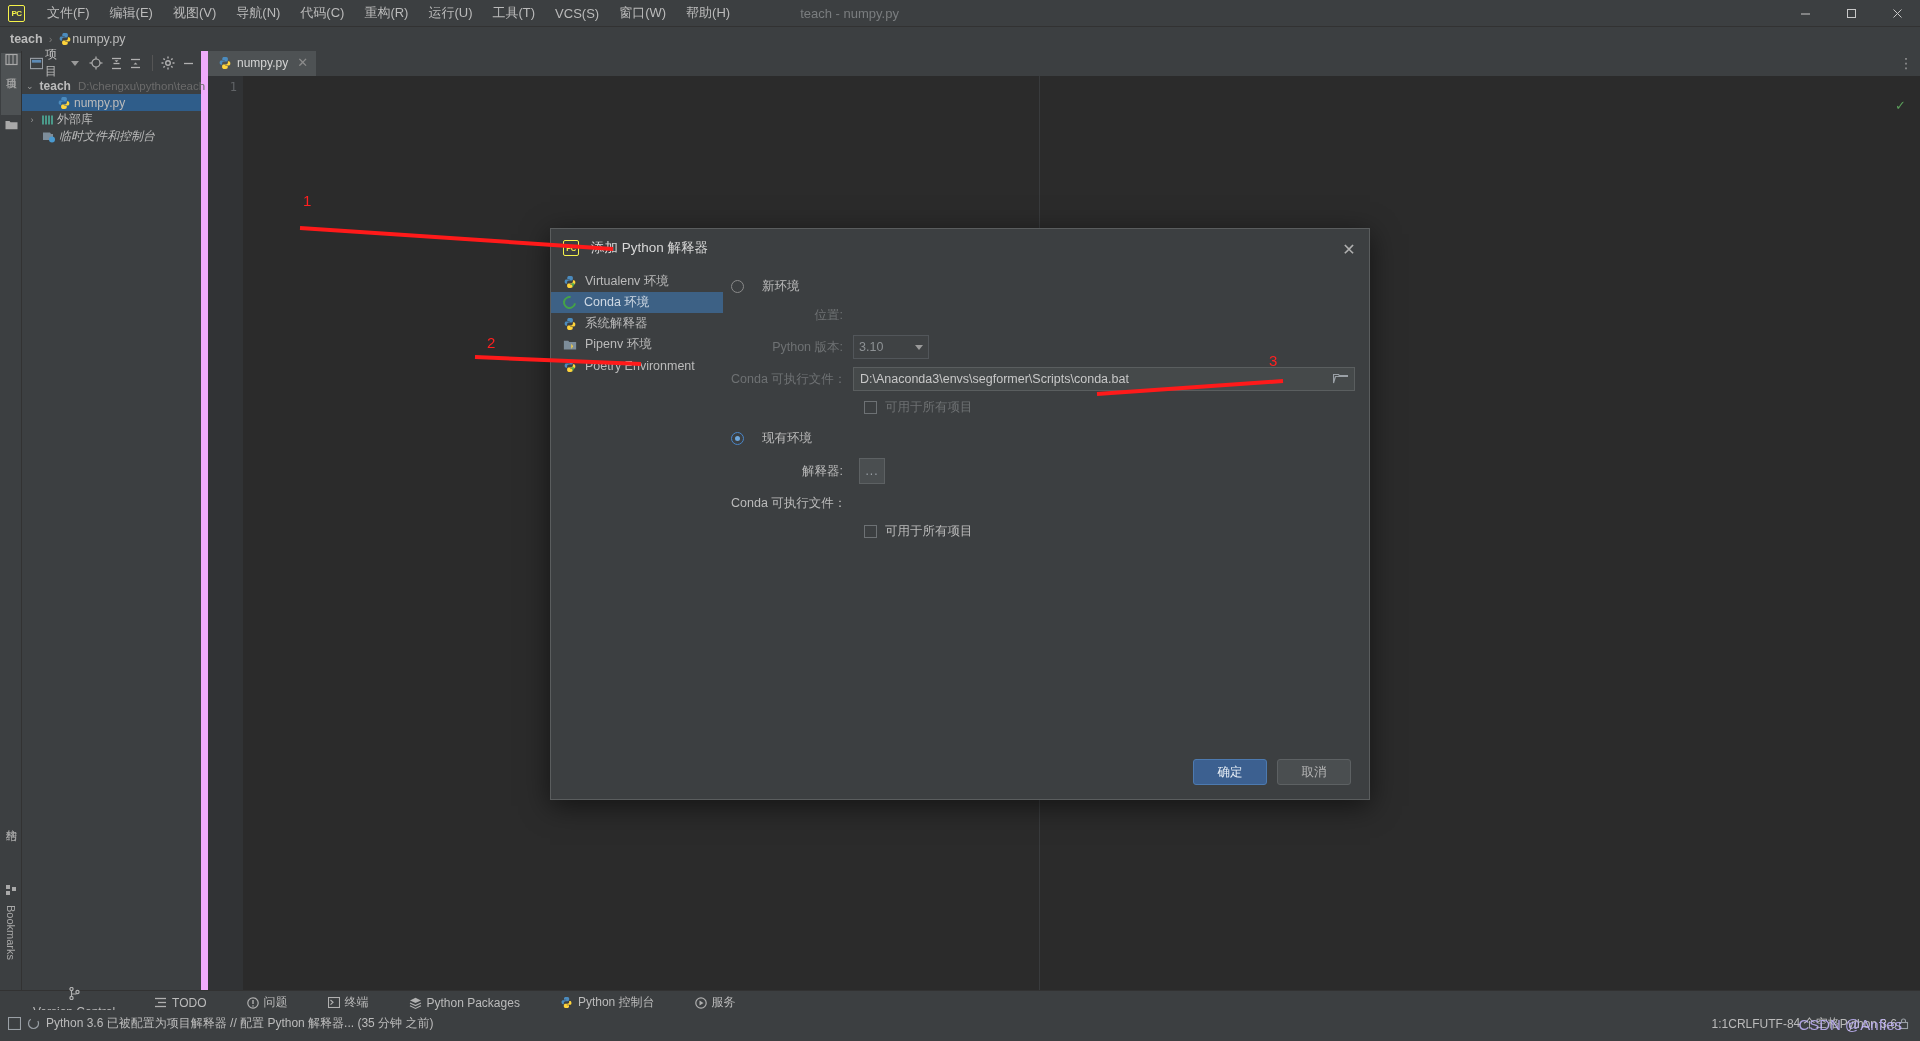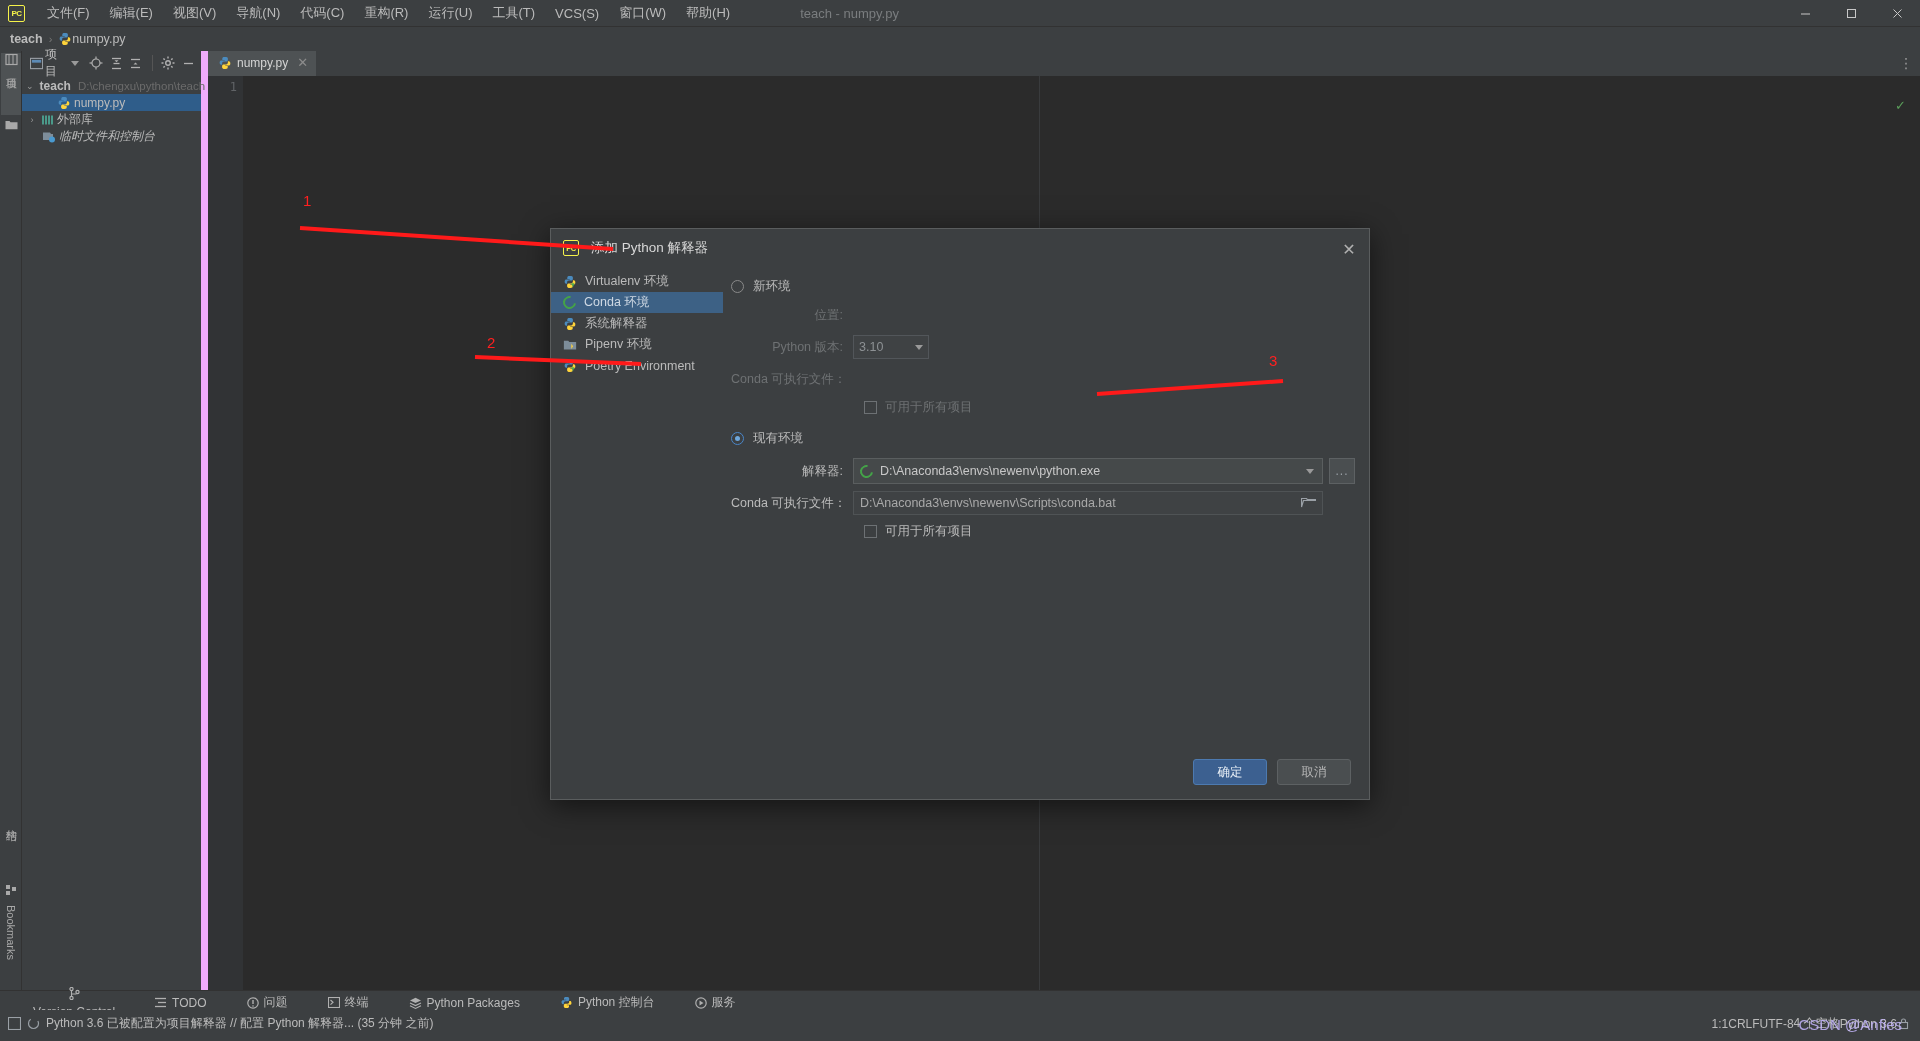--- a/index.html
+++ b/index.html
@@ -192,21 +192,21 @@
 
   .dlg-body { display: flex; height: 480px; }
   .dlg-left { width: 172px; padding-top: 4px; }
   .env-item {
     height: 21px; display: flex; align-items: center; gap: 8px;
     padding-left: 12px; font-size: 12.5px; color: #bbbbbb; white-space: nowrap;
   }
   .env-item.sel { background: #3d6185; color: #cfd9e4; }
   .dlg-right { flex: 1; padding: 6px 14px 0 8px; position: relative; }
 
-  .radio-row { display: flex; align-items: center; gap: 9px; height: 24px; margin-top: 1px; }
+  .radio-row { display: flex; align-items: center; gap: 18px; height: 24px; margin-top: 1px; }
   .radio {
     width: 13px; height: 13px; border-radius: 50%;
     border: 1.5px solid #8a8a8a; background: transparent; flex: none;
   }
   .radio.on {
     border-color: #4a86c8; background: #3c3f41;
     display: flex; align-items: center; justify-content: center;
   }
   .radio.on::after {
     content: ''; width: 5px; height: 5px; border-radius: 50%; background: #6fa8dc;
@@ -601,50 +601,45 @@
         <div class="field-row">
           <span class="f-label dim">Python 版本:</span>
           <div class="combo">
             <span>3.10</span>
             <span class="caret"></span>
           </div>
         </div>
 
         <div class="field-row">
           <span class="f-label dim">Conda 可执行文件：</span>
-        </div>
-
-        <div class="chk-row">
-          <span class="chkbox"></span>
-          <span class="chk-label dim">可用于所有项目</span>
-        </div>
-
-        <div class="radio-row" style="margin-top:6px;">
-          <span class="radio on"></span>
-          <span class="radio-label">现有环境</span>
-        </div>
-
-        <div class="field-row" style="margin-top:6px;">
-          <span class="f-label norm">解释器:</span>
-          <div class="interp-combo">
-            <span class="conda-ring"></span>
-            <span>D:\Anaconda3\envs\newenv\python.exe</span>
-            <span class="caret"></span>
-          </div>
-          <div class="ellipsis-btn">...</div>
-        </div>
-
-        <div class="field-row">
-          <span class="f-label norm">Conda 可执行文件：</span>
-          <div class="textfield dis" style="margin-right:32px;">
-            <span>D:\Anaconda3\envs\newenv\Scripts\conda.bat</span>
+          <div class="textfield">
+            <span>D:\Anaconda3\envs\segformer\Scripts\conda.bat</span>
             <svg class="folder-ico" viewBox="0 0 15 13">
                 <path d="M0.5 2.5h5l1 1.2h8v0.8H2.5L0.5 11z" fill="none" stroke="#9aa0a6" stroke-width="1.2"></path>
               </svg>
           </div>
+        </div>
+
+        <div class="chk-row">
+          <span class="chkbox"></span>
+          <span class="chk-label dim">可用于所有项目</span>
+        </div>
+
+        <div class="radio-row" style="margin-top:6px;">
+          <span class="radio on"></span>
+          <span class="radio-label">现有环境</span>
+        </div>
+
+        <div class="field-row" style="margin-top:6px;">
+          <span class="f-label norm">解释器:</span>
+          <div class="ellipsis-btn">...</div>
+        </div>
+
+        <div class="field-row">
+          <span class="f-label norm">Conda 可执行文件：</span>
         </div>
 
         <div class="chk-row">
           <span class="chkbox"></span>
           <span class="chk-label norm">可用于所有项目</span>
         </div>
       </div>
     </div>
 
     <div class="dlg-footer">

